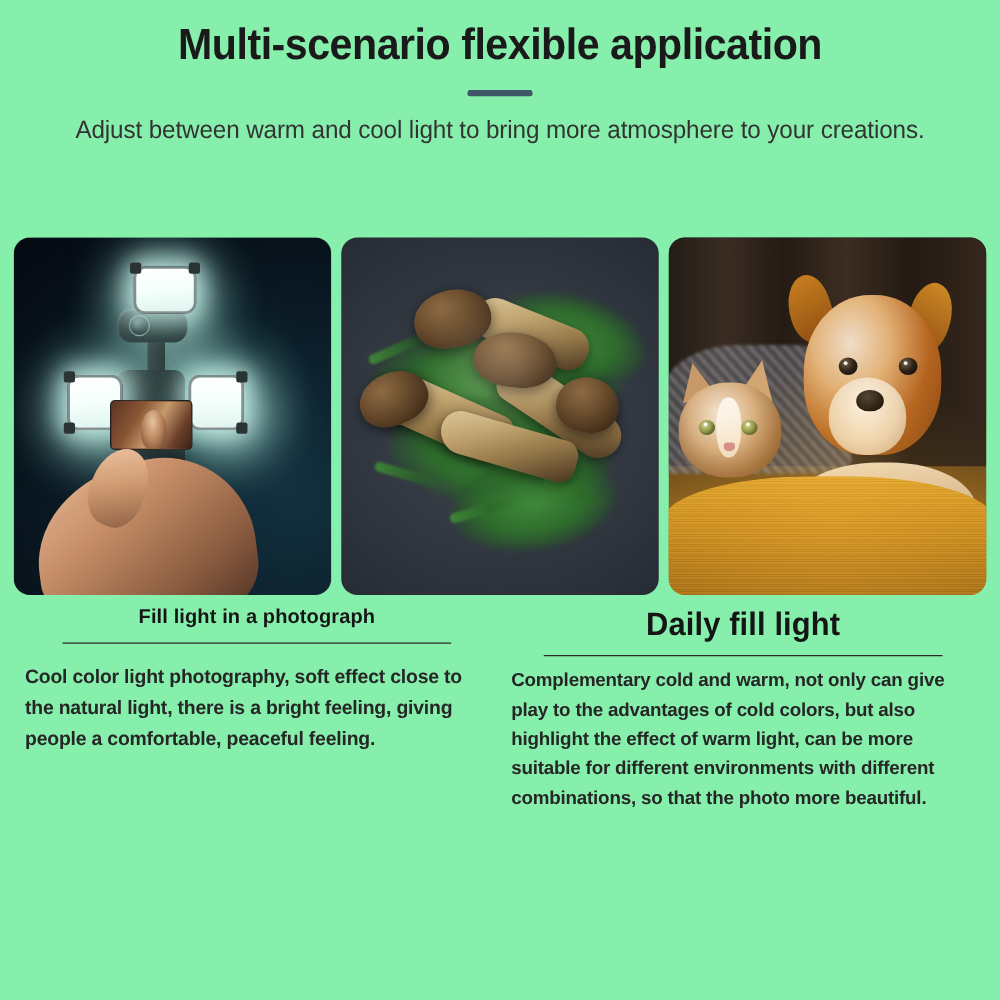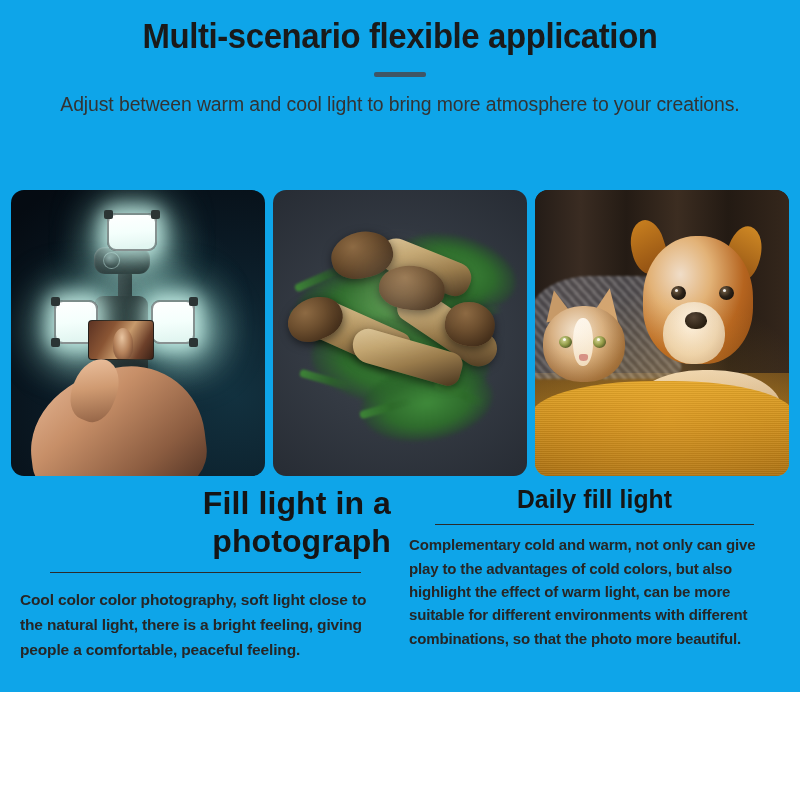--- a/index.html
+++ b/index.html
@@ -8,22 +8,22 @@
     width: 800px;
     height: 800px;
     background: #ffffff;
     font-family: "Liberation Sans", "DejaVu Sans", sans-serif;
     overflow: hidden;
   }
 
   .page {
     position: relative;
     width: 800px;
-    height: 692px;
-    background: #0ea5e9;
+    height: 800px;
+    background: #86efac;
   }
 
   
   .header {
     padding-top: 14px;
     text-align: center;
   }
 
   .main-title {
     font-size: 35px;
@@ -405,21 +405,21 @@
     flex: 1 1 0;
     padding: 0 9px;
   }
   .caption-title {
     color: #151515;
     font-weight: 700;
     line-height: 1.2;
     text-align: center;
   }
   .cap1-title { font-size: 29px; letter-spacing: 1.2px; transform: scaleX(0.98); }
-  .cap2-title { font-size: 32px; letter-spacing: 0.1px; text-align: right; }
+  .cap2-title { font-size: 16px; letter-spacing: 0.1px; }
   .cap3-title { font-size: 26px; letter-spacing: 0.1px; transform: scaleX(0.95); }
 
   .caption-rule {
     height: 1px;
     background: #2b2b2b;
     margin: 12px auto 14px auto;
   }
   .rule1 { width: 84%; margin-top: 24px; }
   .rule2 { width: 84%; margin-top: 11px; }
   .rule3 { width: 86%; margin-top: 9px; margin-bottom: 8px; }
@@ -530,21 +530,21 @@
       <div class="warm-glow"></div>
     </div>
   </div>
 
   <div class="caption-row">
 
 
     <div class="caption">
       <div class="caption-title cap2-title">Fill light in a photograph</div>
       <div class="caption-rule rule2"></div>
-      <div class="caption-body">Cool color color photography, soft light close to the natural light, there is a bright feeling, giving people a comfortable, peaceful feeling.</div>
+      <div class="caption-body">Cool color light photography, soft effect close to the natural light, there is a bright feeling, giving people a comfortable, peaceful feeling.</div>
     </div>
 
     <div class="caption">
       <div class="caption-title cap3-title">Daily fill light</div>
       <div class="caption-rule rule3"></div>
       <div class="caption-body body3">Complementary cold and warm, not only can give play to the advantages of cold colors, but also highlight the effect of warm light, can be more suitable for different environments with different combinations, so that the photo more beautiful.</div>
     </div>
   </div>
 
 </div>

